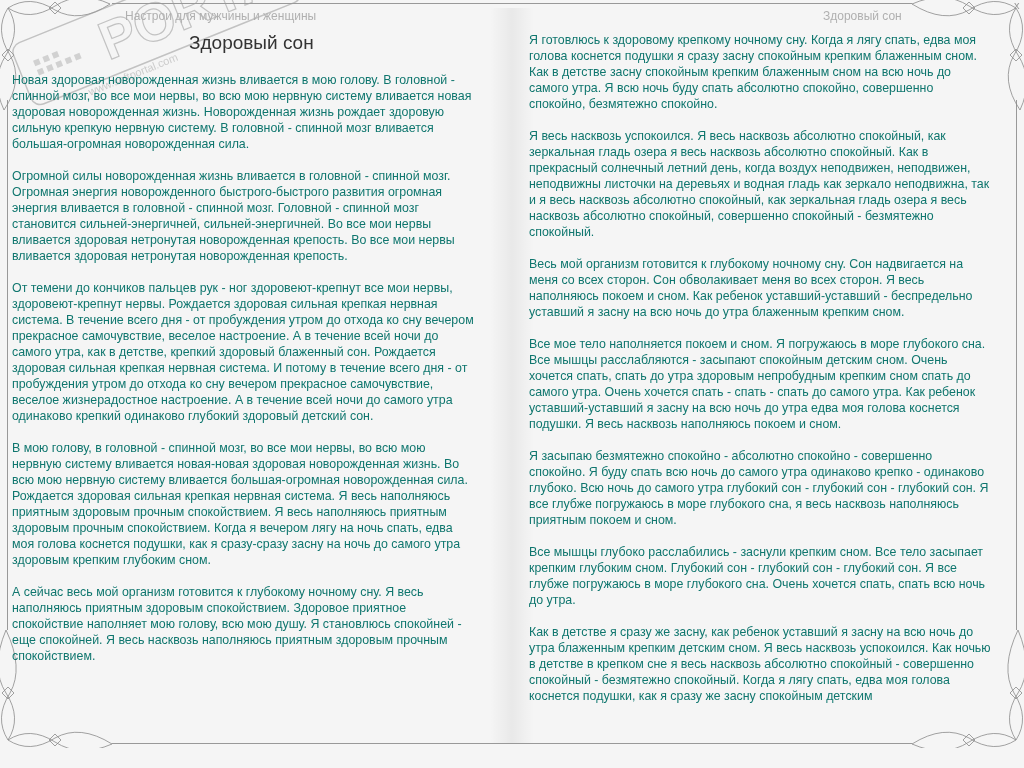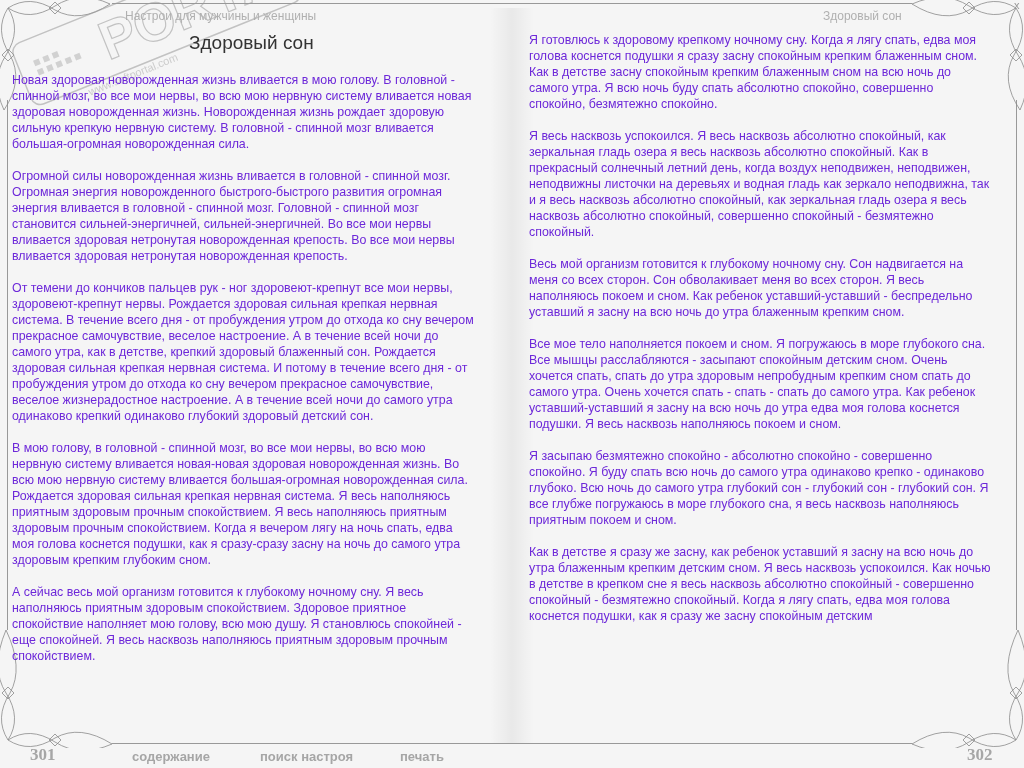--- a/index.html
+++ b/index.html
@@ -33,21 +33,21 @@
   .running-head {
     position:absolute; top:9px; font-size:12px; color:#b0b0b0;
   }
   .running-head-left { left:125px; }
   .running-head-right { left:823px; }
   .chapter-title {
     position:absolute; left:189px; top:32px;
     font-size:19px; color:#333;
   }
   .text-block {
-    position:absolute; font-size:12.4px; line-height:16px; color:#6d28d9;
+    position:absolute; font-size:12.4px; line-height:16px; color:#0f766e;
   }
   .text-left { left:12px; top:72px; width:462px; }
   .text-right { left:529px; top:32px; width:462px; }
   .para { margin:0 0 16px 0; }
   .watermark {
     position:absolute; left:-5px; top:20px; width:300px; height:120px;
     transform:rotate(-22deg); transform-origin:left top; opacity:0.55;
     pointer-events:none;
   }
   .footer {
@@ -162,25 +162,19 @@
     <p class="para">В мою голову, в головной - спинной мозг, во все мои нервы, во всю мою нервную систему вливается новая-новая здоровая новорожденная жизнь. Во всю мою нервную систему вливается большая-огромная новорожденная сила. Рождается здоровая сильная крепкая нервная система. Я весь наполняюсь приятным здоровым прочным спокойствием. Я весь наполняюсь приятным здоровым прочным спокойствием. Когда я вечером лягу на ночь спать, едва моя голова коснется подушки, как я сразу-сразу засну на ночь до самого утра здоровым крепким глубоким сном.</p>
     <p class="para">А сейчас весь мой организм готовится к глубокому ночному сну. Я весь наполняюсь приятным здоровым спокойствием. Здоровое приятное спокойствие наполняет мою голову, всю мою душу. Я становлюсь спокойней - еще спокойней. Я весь насквозь наполняюсь приятным здоровым прочным спокойствием.</p>
   </div>
 
   <div class="text-block text-right">
     <p class="para">Я готовлюсь к здоровому крепкому ночному сну. Когда я лягу спать, едва моя голова коснется подушки я сразу засну спокойным крепким блаженным сном. Как в детстве засну спокойным крепким блаженным сном на всю ночь до самого утра. Я всю ночь буду спать абсолютно спокойно, совершенно спокойно, безмятежно спокойно.</p>
     <p class="para">Я весь насквозь успокоился. Я весь насквозь абсолютно спокойный, как зеркальная гладь озера я весь насквозь абсолютно спокойный. Как в прекрасный солнечный летний день, когда воздух неподвижен, неподвижен, неподвижны листочки на деревьях и водная гладь как зеркало неподвижна, так и я весь насквозь абсолютно спокойный, как зеркальная гладь озера я весь насквозь абсолютно спокойный, совершенно спокойный - безмятежно спокойный.</p>
     <p class="para">Весь мой организм готовится к глубокому ночному сну. Сон надвигается на меня со всех сторон. Сон обволакивает меня во всех сторон. Я весь наполняюсь покоем и сном. Как ребенок уставший-уставший - беспредельно уставший я засну на всю ночь до утра блаженным крепким сном.</p>
     <p class="para">Все мое тело наполняется покоем и сном. Я погружаюсь в море глубокого сна. Все мышцы расслабляются - засыпают спокойным детским сном. Очень хочется спать, спать до утра здоровым непробудным крепким сном спать до самого утра. Очень хочется спать - спать - спать до самого утра. Как ребенок уставший-уставший я засну на всю ночь до утра едва моя голова коснется подушки. Я весь насквозь наполняюсь покоем и сном.</p>
     <p class="para">Я засыпаю безмятежно спокойно - абсолютно спокойно - совершенно спокойно. Я буду спать всю ночь до самого утра одинаково крепко - одинаково глубоко. Всю ночь до самого утра глубокий сон - глубокий сон - глубокий сон. Я все глубже погружаюсь в море глубокого сна, я весь насквозь наполняюсь приятным покоем и сном.</p>
+    <p class="para">Все мышцы глубоко расслабились - заснули крепким сном. Все тело засыпает крепким глубоким сном. Глубокий сон - глубокий сон - глубокий сон. Я все глубже погружаюсь в море глубокого сна. Очень хочется спать, спать всю ночь до утра.</p>
     <p class="para">Как в детстве я сразу же засну, как ребенок уставший я засну на всю ночь до утра блаженным крепким детским сном. Я весь насквозь успокоился. Как ночью в детстве в крепком сне я весь насквозь абсолютно спокойный - совершенно спокойный - безмятежно спокойный. Когда я лягу спать, едва моя голова коснется подушки, как я сразу же засну спокойным детским</p>
   </div>
 
   <div class="close-x">x</div>
 
-  <div class="footer">
-    <span class="page-num page-num-left">301</span>
-    <a class="footer-link link-contents">содержание</a>
-    <a class="footer-link link-search">поиск настроя</a>
-    <a class="footer-link link-print">печать</a>
-    <span class="page-num page-num-right">302</span>
-  </div>
 </div>
 
 </body></html>

